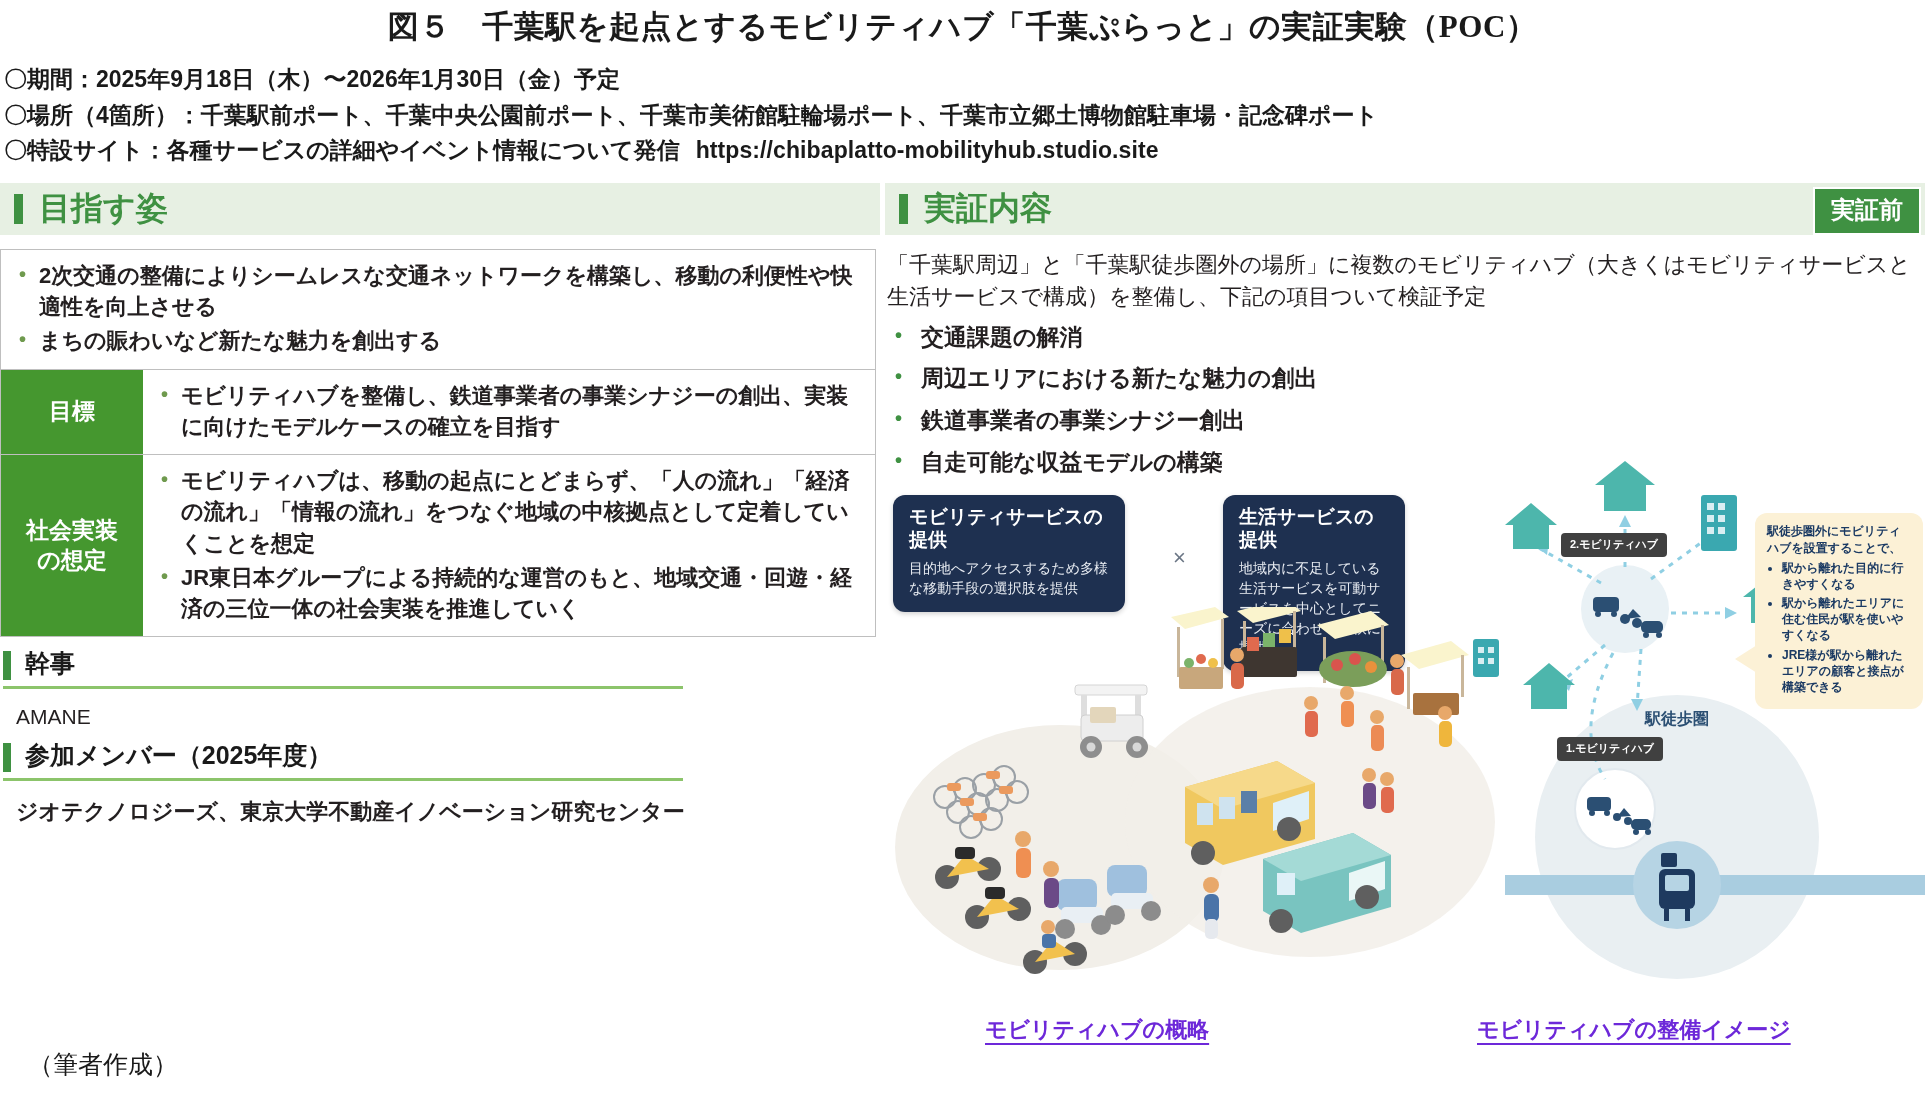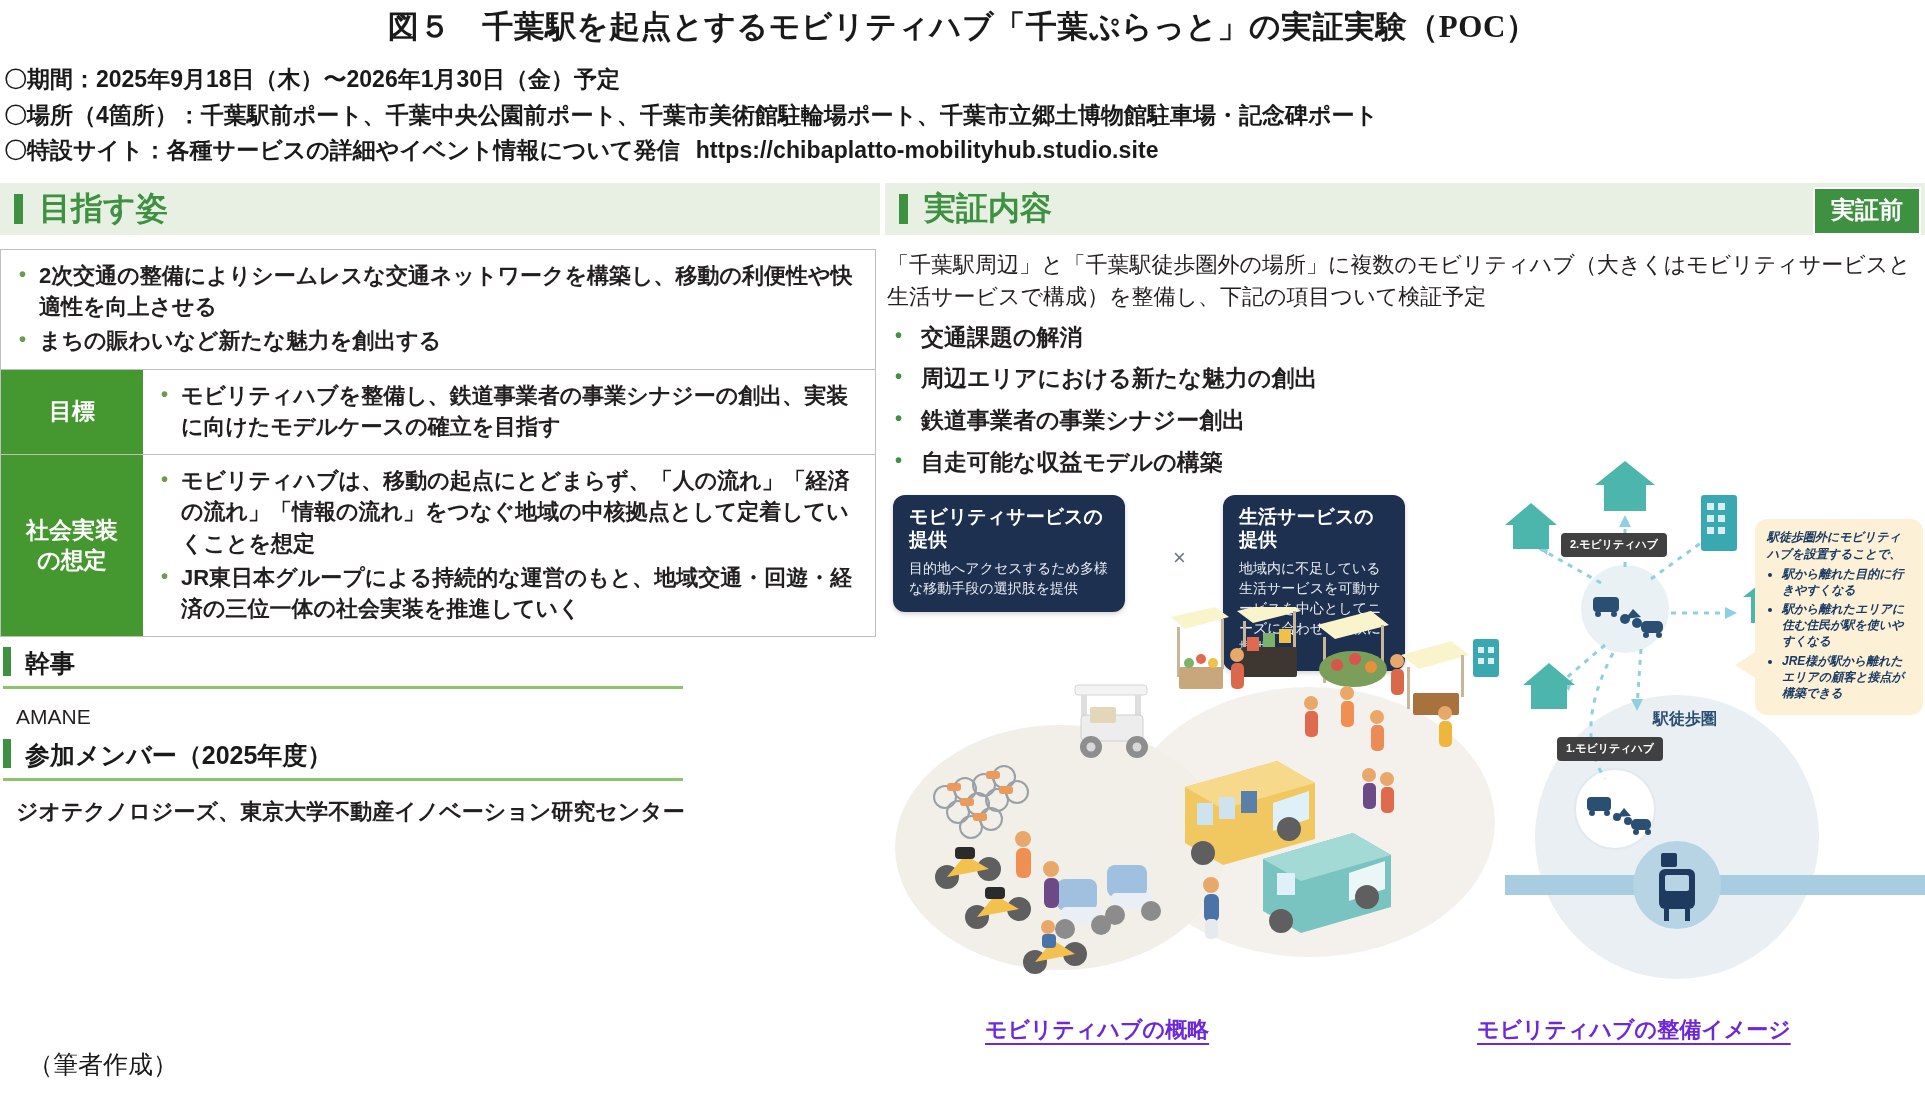--- a/index.html
+++ b/index.html
@@ -119,21 +119,21 @@
     flex: none;
     width: 20px;
     font-size: 20px;
     line-height: 1.42;
   }
 
   
   .subsec { margin-top: 10px; }
   .subsec-head {
     display: flex;
-    align-items: flex-start;
+    align-items: flex-end;
     padding-left: 3px;
   }
   .subsec-head .tick {
     width: 8px; height: 29px;
     background: #3f9142;
     margin-right: 14px;
     flex: none;
   }
   .subsec-head .h {
     font-size: 25px;
@@ -686,23 +686,23 @@
             <rect x="194" y="462" width="36" height="40" rx="6"></rect>
             <rect x="200" y="468" width="24" height="16" rx="2" fill="#b6d4e4"></rect>
             <rect x="199" y="502" width="5" height="12"></rect>
               <rect x="220" y="502" width="5" height="12"></rect>
           </g>
         </svg>
 
         <div class="yellow-badge" style="left:96px; top:126px;">2.モビリティハブ</div>
         <div class="yellow-badge" style="left:92px; top:330px;">1.モビリティハブ</div>
 
-        <div class="walkzone-label" style="left:188px; top:302px;">駅徒歩圏</div>
-
-        <div class="callout" style="left:290px; top:112px;font-style:italic;">
+        <div class="walkzone-label" style="left:180px; top:302px;">駅徒歩圏</div>
+
+        <div class="callout" style="left:290px; top:106px;">
           <div class="tail"></div>
           <div class="co-head">駅徒歩圏外にモビリティハブを設置することで、</div>
           <ul>
             <li>駅から離れた目的に行きやすくなる</li>
             <li>駅から離れたエリアに住む住民が駅を使いやすくなる</li>
             <li>JRE様が駅から離れたエリアの顧客と接点が構築できる</li>
           </ul>
         </div>
       </div>
 

